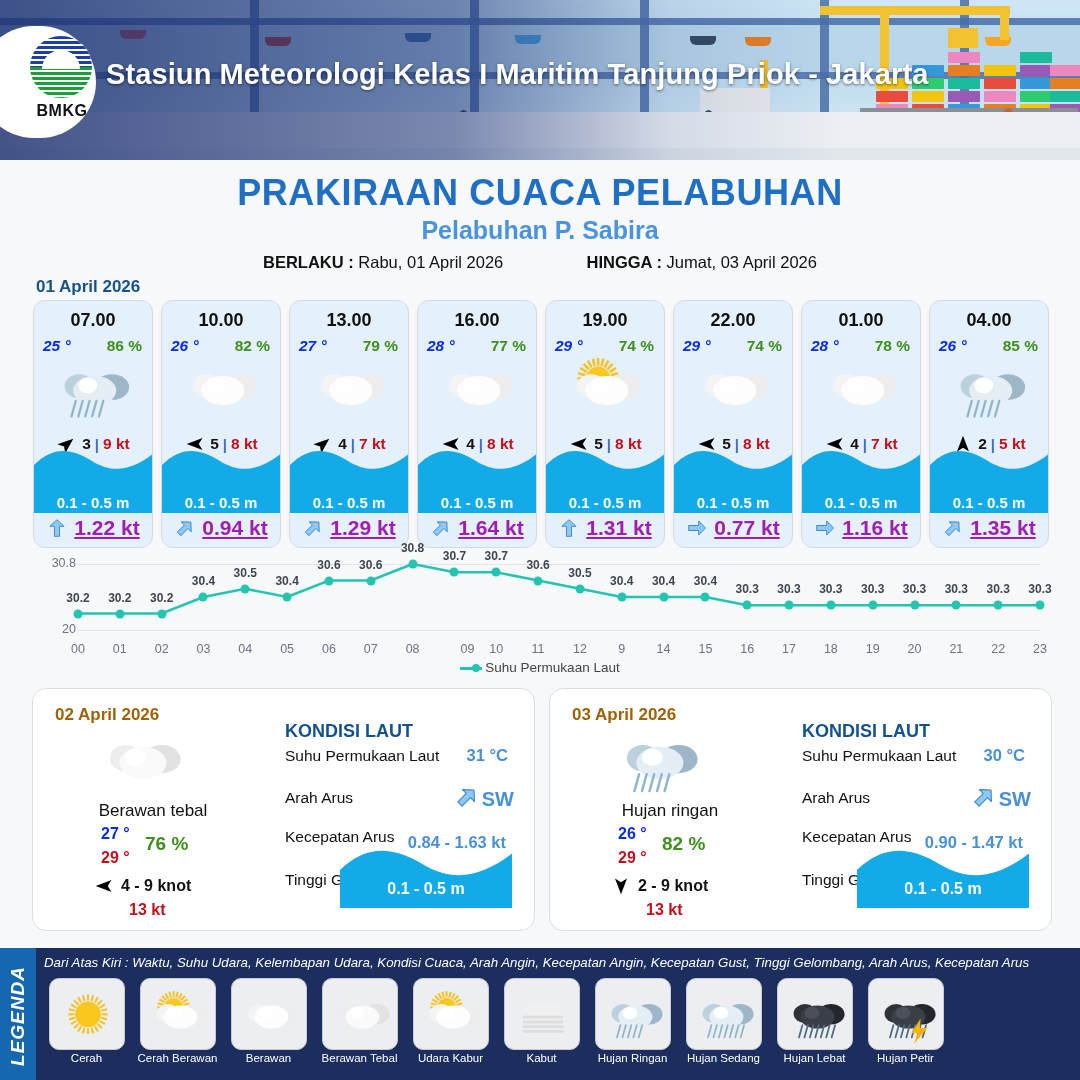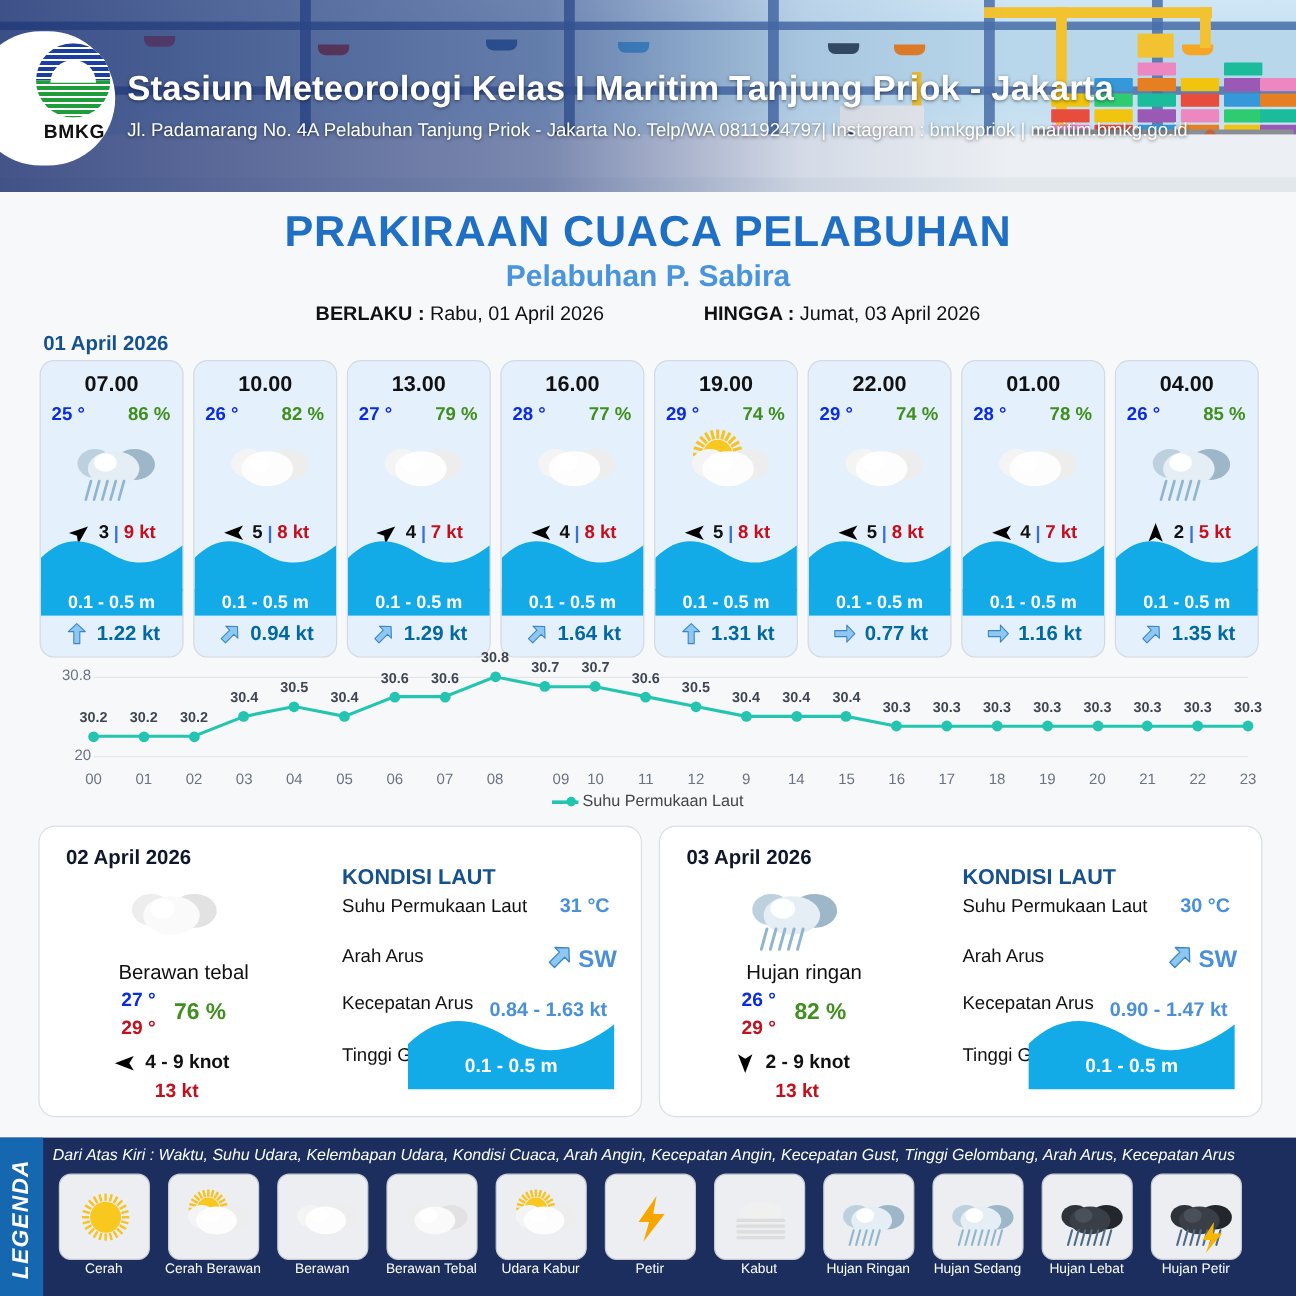--- a/index.html
+++ b/index.html
@@ -51,52 +51,52 @@
 
   
   .daydate { position:absolute; top:277px; left:36px; font-size:17px; font-weight:bold; color:#16518f; }
 
   
   .cards { position:absolute; top:300px; left:33px; width:1016px; height:248px;
            display:flex; gap:8px; }
   .card { width:120px; height:248px; background:#e4f0fb; border:1px solid #d3dae2;
           border-radius:12px; position:relative; overflow:hidden; }
   .c-time { position:absolute; top:9px; left:0; width:100%; text-align:center; font-size:18px; font-weight:bold; color:#111; }
-  .c-temp { position:absolute; top:36px; left:9px; font-size:15.5px; font-weight:bold; color:#0a2ce0; }
+  .c-temp { position:absolute; top:36px; left:9px; font-size:15.5px; font-weight:bold; color:#0a2ce0;font-style:italic; }
   .c-hum  { position:absolute; top:36px; right:10px; font-size:15.5px; font-weight:bold; color:#3f8f1e; }
   .c-icon { position:absolute; top:56px; left:0; width:100%; height:64px; }
   .c-wind { position:absolute; top:130px; left:0; width:100%; height:26px; display:flex; align-items:center; justify-content:center; gap:4px; }
   .c-wdir { width:22px; height:18px; flex:0 0 auto; }
   .c-wdeg { font-size:15.5px; font-weight:bold; color:#111; }
   .c-sep  { color:#3a6fd8; font-weight:bold; font-size:15px; }
   .c-wspd { font-size:15.5px; font-weight:bold; color:#c40f1c; }
   .wave { position:absolute; left:0; bottom:54px; width:120px; height:50px; }
   .waveband { position:absolute; left:0; bottom:34px; width:120px; height:22px; background:#12abe8; }
   .c-wv { position:absolute; bottom:36px; left:0; width:100%; text-align:center; font-size:15px; font-weight:bold; color:#fff; z-index:3; }
   .c-cur { position:absolute; bottom:6px; left:0; width:100%; height:26px; display:flex; align-items:center; justify-content:center; gap:6px; }
   .c-curarrow { width:22px; height:20px; flex:0 0 auto; }
-  .c-curval { font-size:17px; font-weight:bold; color:#0369a1; }
+  .c-curval { font-size:21px; font-weight:bold; color:#a21caf;text-decoration:underline; }
 
   
   .chart { position:absolute; top:556px; left:30px; width:1020px; height:124px; }
   .chart-plot { position:absolute; left:48px; top:8px; width:962px; height:66px; }
   .gridline { position:absolute; left:0; width:962px; height:1px; background:#e3e6ea; }
   .ylab { position:absolute; right:964px; font-size:12.5px; color:#6b7280; white-space:nowrap; }
   .xlab { position:absolute; top:78px; font-size:12.5px; color:#6b7280; transform:translateX(-50%); }
   .pt { position:absolute; width:9px; height:9px; border-radius:50%; background:#23c4b0; transform:translate(-50%,-50%); }
   .ptlab { position:absolute; font-size:12px; font-weight:600; color:#3f4651; transform:translate(-50%,-100%); white-space:nowrap; }
   .chart-legend { position:absolute; top:104px; left:0; width:1020px; text-align:center; font-size:13.5px; color:#444; }
   .legdash { display:inline-block; width:22px; height:3px; background:#23c4b0; vertical-align:middle; margin-right:5px; position:relative; }
   .legdot { display:inline-block; width:8px; height:8px; border-radius:50%; background:#23c4b0; vertical-align:middle; margin:0 5px 0 -15px; }
 
   
   .daypanel { position:absolute; top:688px; width:503px; height:243px; background:#fff;
               border:1px solid #dadfe4; border-radius:14px; }
   #panel0 { left:32px; } #panel1 { left:549px; }
-  .dp-date { position:absolute; top:16px; left:22px; font-size:17px; font-weight:bold; color:#0f172a; }
+  .dp-date { position:absolute; top:16px; left:22px; font-size:17px; font-weight:bold; color:#a16207; }
   .dp-icon { position:absolute; top:38px; left:60px; width:96px; height:66px; }
   .dp-cond { position:absolute; top:112px; left:0; width:240px; text-align:center; font-size:17px; color:#111; }
   .dp-tmin { position:absolute; top:136px; left:68px; font-size:16px; font-weight:bold; color:#0a2ce0; }
   .dp-tmax { position:absolute; top:160px; left:68px; font-size:16px; font-weight:bold; color:#c40f1c; }
   .dp-hum  { position:absolute; top:144px; left:112px; font-size:19px; font-weight:bold; color:#3f8f1e; }
   .dp-wrow { position:absolute; top:188px; left:60px; display:flex; align-items:center; gap:6px; }
   .dp-warr { width:22px; height:18px; }
   .dp-wind { font-size:16px; font-weight:bold; color:#111; }
   .dp-gust { position:absolute; top:212px; left:96px; font-size:16px; font-weight:bold; color:#c40f1c; }
   .dp-kl { position:absolute; top:32px; left:252px; font-size:18px; font-weight:bold; color:#16518f; }
@@ -209,21 +209,20 @@
   <div class="logo-badge">
     <div class="logo-circle">
       <div class="lc-top"></div>
       <div class="lc-bot"></div>
       <div class="lc-arc"></div>
     </div>
     <div class="logo-text">BMKG</div>
   </div>
 
   <div class="hdr-txt hdr-l2">Stasiun Meteorologi Kelas I Maritim Tanjung Priok - Jakarta</div>
-  <div class="hdr-txt hdr-l3">Jl. Padamarang No. 4A Pelabuhan Tanjung Priok - Jakarta No. Telp/WA 0811924797| Instagram : bmkgpriok | maritim.bmkg.go.id</div>
 </div>
 
 <div class="title1">PRAKIRAAN CUACA PELABUHAN</div>
 <div class="title2">Pelabuhan P. Sabira</div>
 <div class="validrow">
   <span class="lbl">BERLAKU :</span>
   <span>Rabu, 01 April 2026</span>
   <span class="gap"></span>
   <span class="lbl">HINGGA :</span>
   <span>Jumat, 03 April 2026</span>
@@ -820,28 +819,20 @@
             <ellipse cx="34" cy="33" rx="17" ry="14" fill="#f4f4f4"></ellipse>
             <ellipse cx="52" cy="38" rx="25" ry="17" fill="#fdfdfd"></ellipse>
             <ellipse cx="44" cy="32" rx="11" ry="9" fill="#ffffff" opacity="0.95"></ellipse>
           </svg>
         </div>
         <div class="leg-cap">Udara Kabur</div>
       </div>
       <div class="leg-it">
         <div class="leg-box">
           <svg viewBox="0 0 100 70" width="68" height="58" style="position: absolute; left: 4px; top: 7px;">
-            <path d="M56 8 L34 40 L47 40 L40 64 L66 30 L52 30 Z" fill="#f7a600"></path>
-          </svg>
-        </div>
-        <div class="leg-cap">Petir</div>
-      </div>
-      <div class="leg-it">
-        <div class="leg-box">
-          <svg viewBox="0 0 100 70" width="68" height="58" style="position: absolute; left: 4px; top: 7px;">
             <ellipse cx="50" cy="28" rx="26" ry="13" fill="#f0f0f0"></ellipse>
             <rect x="20" y="36" width="60" height="4" rx="2" fill="#d9d9d9" opacity="0.85"></rect>
             <rect x="20" y="43" width="60" height="4" rx="2" fill="#d9d9d9" opacity="0.85"></rect>
             <rect x="20" y="50" width="60" height="4" rx="2" fill="#d9d9d9" opacity="0.85"></rect>
             <rect x="20" y="57" width="60" height="4" rx="2" fill="#d9d9d9" opacity="0.85"></rect>
           </svg>
         </div>
         <div class="leg-cap">Kabut</div>
       </div>
       <div class="leg-it">

